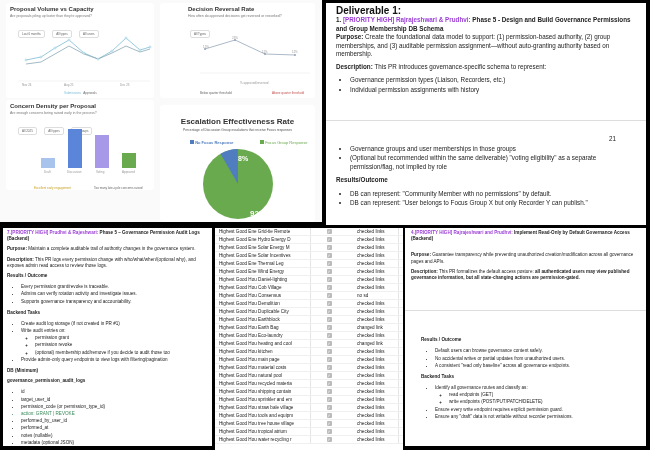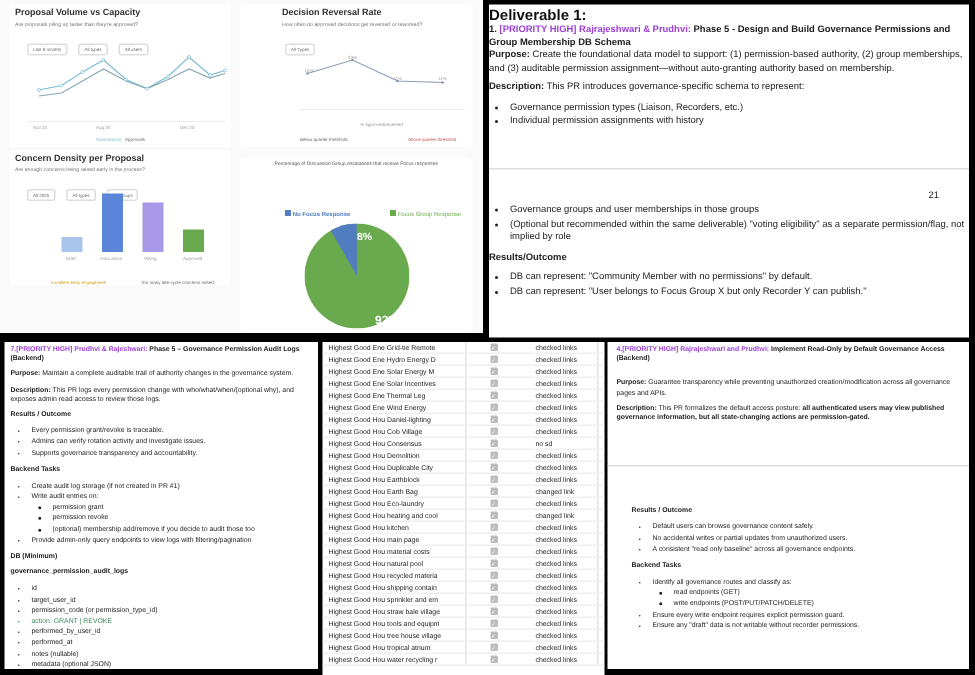--- a/index.html
+++ b/index.html
@@ -109,39 +109,40 @@
     <div class="abs" style="left:116px;top:53px;width:14px;height:15px;background:#6aaa4f"></div>
     <div class="tick" style="left:38px;top:70px">Draft</div>
     <div class="tick" style="left:61px;top:70px">Discussion</div>
     <div class="tick" style="left:90px;top:70px">Voting</div>
     <div class="tick" style="left:116px;top:70px">Approved</div>
     <div class="legend" style="left:28px;top:86px;color:#c8a020">Excellent early engagement</div>
     <div class="legend" style="left:88px;top:86px">Too many late-cycle concerns raised</div>
   </div>
 
   <div class="card" style="left:160px;top:105px;width:155px;height:117px">
+    <div style="text-align:center;font-size:8px;font-weight:bold;color:#333;margin-top:12px">Escalation Effectiveness Rate</div>
     <div style="text-align:center;font-size:3.3px;color:#555;margin-top:2px">Percentage of Discussion Group escalations that receive Focus responses</div>
     <div class="abs" style="left:30px;top:35px;font-size:4px;color:#4f7dbf;font-weight:bold">
       <span style="display:inline-block;width:4px;height:4px;background:#4f7dbf"></span>
       <span>No Focus Response</span>
     </div>
     <div class="abs" style="left:100px;top:35px;font-size:4px;color:#6aaa4f">
       <span style="display:inline-block;width:4px;height:4px;background:#6aaa4f"></span>
       <span>Focus Group Response</span>
     </div>
     <svg class="abs" style="left:43px;top:44px" width="70" height="70" viewBox="0 0 70 70">
       <circle cx="35" cy="35" r="35" fill="#6aaa4f"></circle>
       <path d="M35,35 L35,0 A35,35 0 0,1 52.3,4.6 Z" fill="#4f7dbf" transform="rotate(-30 35 35)"></path>
     </svg>
     <div class="abs" style="left:78px;top:50px;color:#fff;font-size:7px;font-weight:bold">8%</div>
     <div class="abs" style="left:90px;top:104px;color:#fff;font-size:8px;font-weight:bold">92%</div>
   </div>
 </div>
 
-<div id="deliv" class="panel" style="left:326px;top:3px;width:320px;height:222px;padding:2px 0">
+<div id="deliv" class="panel" style="left:326px;top:3px;width:320px;height:222px;padding:2px 10px">
   <h1>Deliverable 1:</h1>
   <div class="doc">
     <div><b>1.</b> <span class="prio">[PRIORITY HIGH] Rajrajeshwari &amp; Prudhvi:</span><b> Phase 5 - Design and Build Governance Permissions and Group Membership DB Schema</b></div>
     <div><b>Purpose:</b><span> Create the foundational data model to support: (1) permission-based authority, (2) group memberships, and (3) auditable permission assignment—without auto-granting authority based on membership.</span></div>
     <div class="spacer"></div>
     <div><b>Description:</b><span> This PR introduces governance-specific schema to represent:</span></div>
     <div class="spacer"></div>
     <ul>
       <li>Governance permission types (Liaison, Recorders, etc.)</li>
       <li>Individual permission assignments with history</li>

